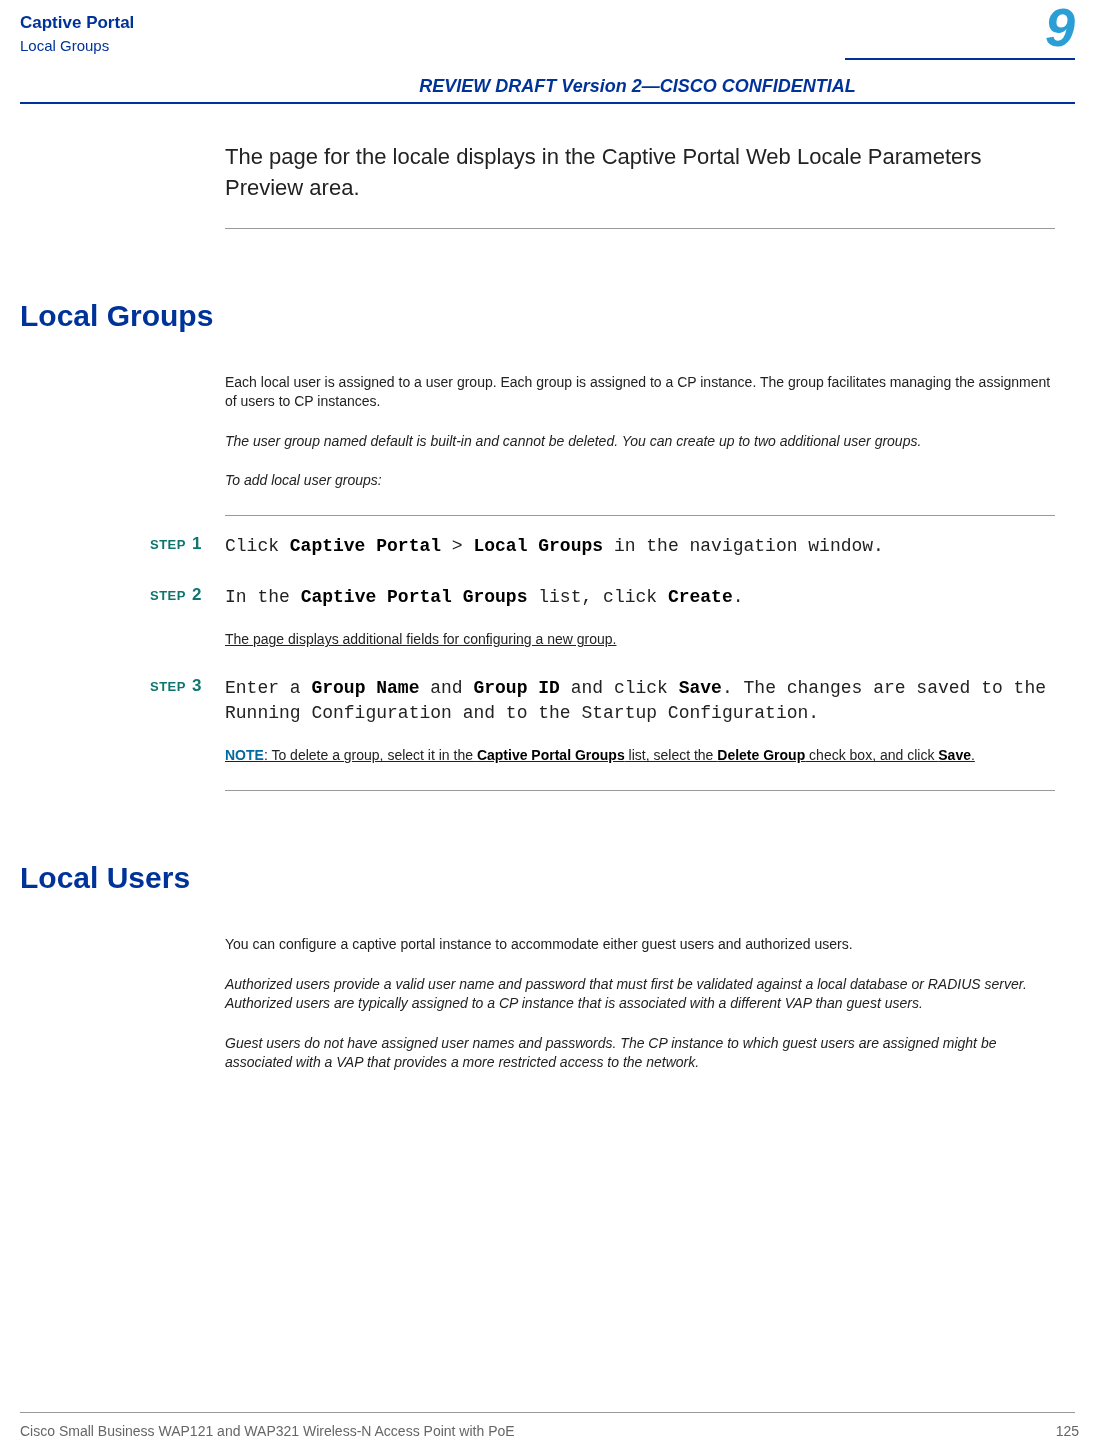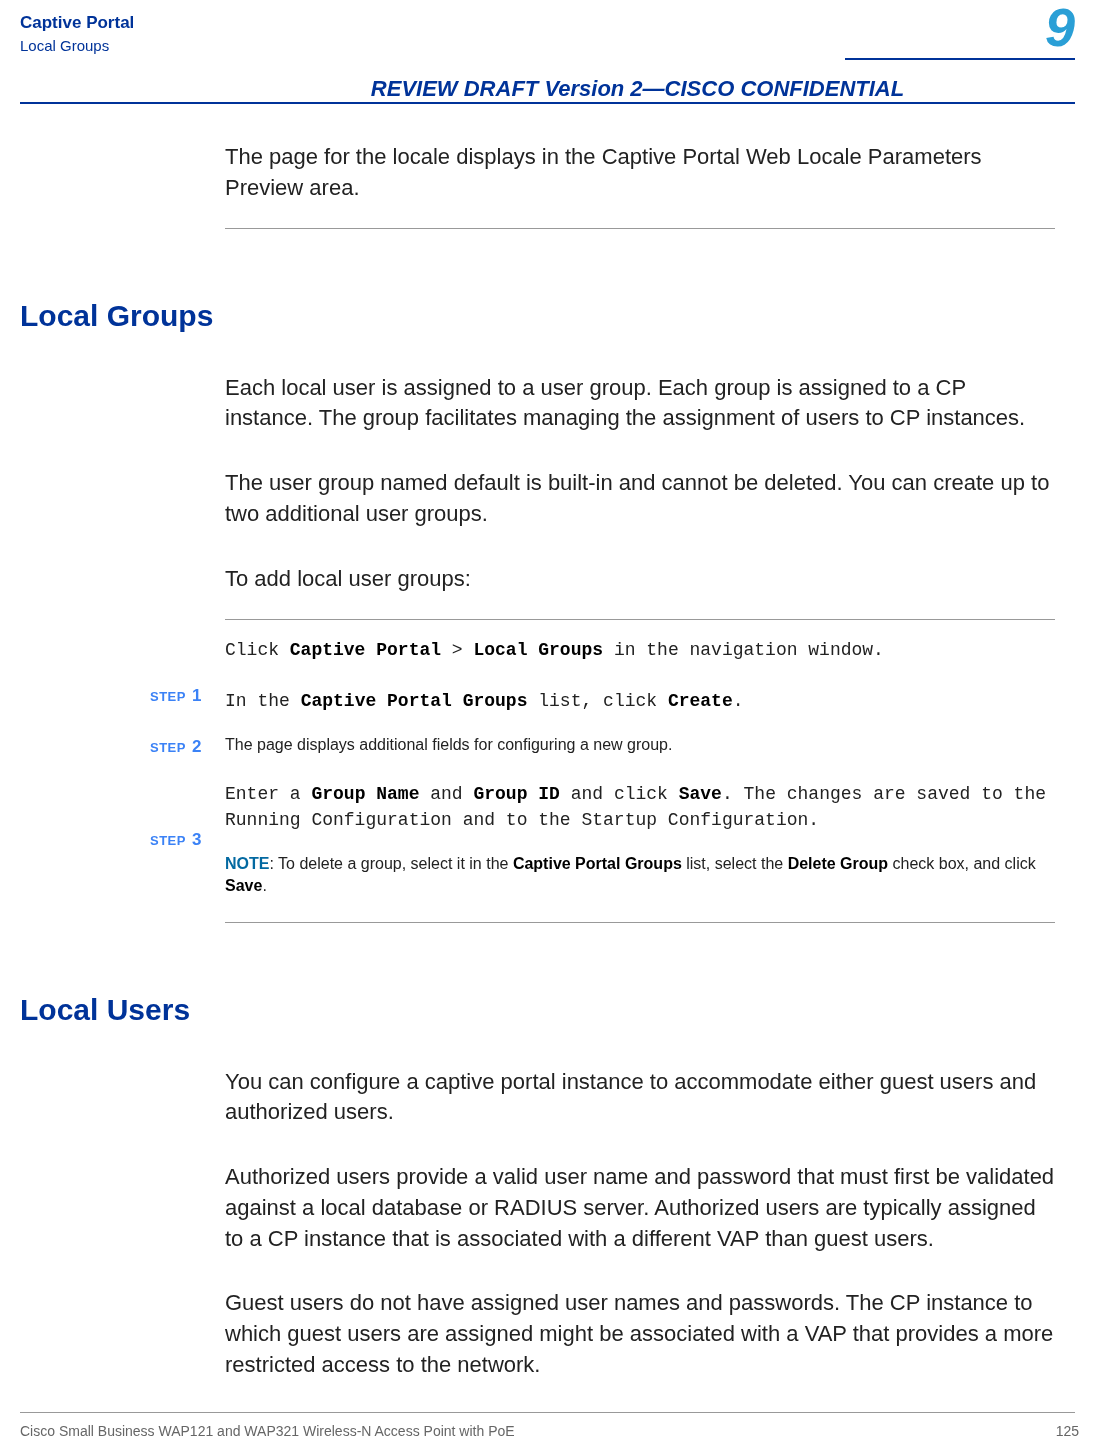--- a/index.html
+++ b/index.html
@@ -43,21 +43,21 @@
       right: 20px;
       top: 58px;
       width: 230px;
       height: 2px;
       background: #003399;
     }
     .review-draft {
       color: #003399;
       font-weight: bold;
       font-style: italic;
-      font-size: 22px;
+      font-size: 18px;
       text-align: center;
       margin-left: 200px;
       margin-top: 20px;
     }
     .top-rule {
       border: none;
       border-top: 2px solid #003399;
       margin: 12px 20px 0 20px;
     }
     .content {
@@ -74,56 +74,56 @@
       border-top: 1px solid #999;
       margin: 24px 0 0 0;
     }
     .section-heading {
       color: #003399;
       font-size: 30px;
       font-weight: bold;
       margin: 70px 0 0 -205px;
     }
     .body-text {
-      font-size: 22px;
+      font-size: 14px;
       line-height: 1.4;
       margin-top: 40px;
       color: #222;
     }
-    .body-text.sub { margin-top: 34px; }
+    .body-text.sub { margin-top: 20px; font-style: italic; }
     .step-block {
       position: relative;
       margin-top: 26px;
     }
     .step-block.first { margin-top: 18px; }
     .step-label {
       position: absolute;
       left: -75px;
       top: 0;
-      color: #3b82f6;
+      color: #0f766e;
       font-weight: bold;
       font-size: 13px;
       letter-spacing: 0.5px;
-      margin-top: 48px;
     }
     .step-num {
       font-size: 17px;
       margin-left: 6px;
     }
     .step-text {
       font-size: 18px;
       line-height: 1.4;
       color: #222;
       font-family: Liberation Mono, monospace;
     }
     .step-sub {
-      font-size: 16px;
+      font-size: 14px;
       line-height: 1.4;
       margin-top: 20px;
       color: #222;
+      text-decoration: underline;
     }
     .note-label {
       color: #0369a1;
       font-weight: bold;
     }
     .footer-rule {
       position: absolute;
       bottom: 40px;
       left: 20px;
       right: 20px;

